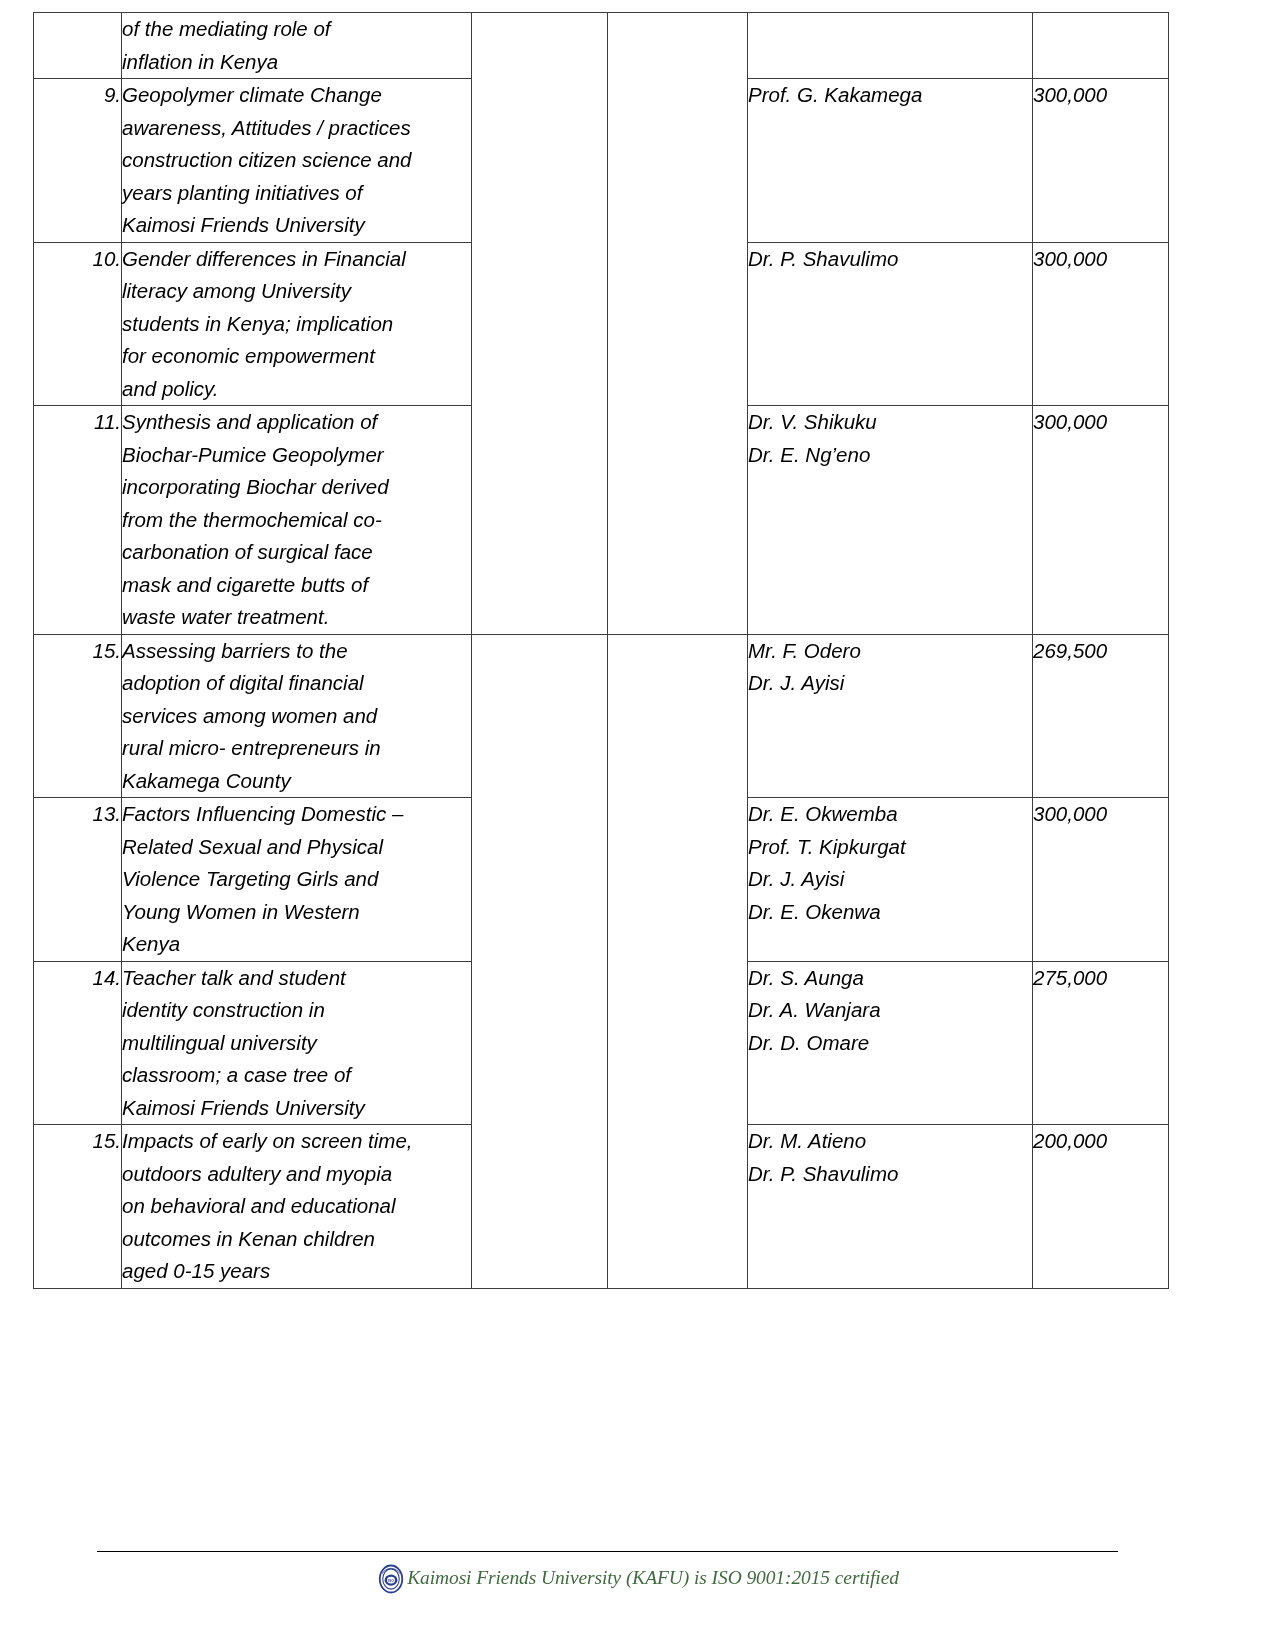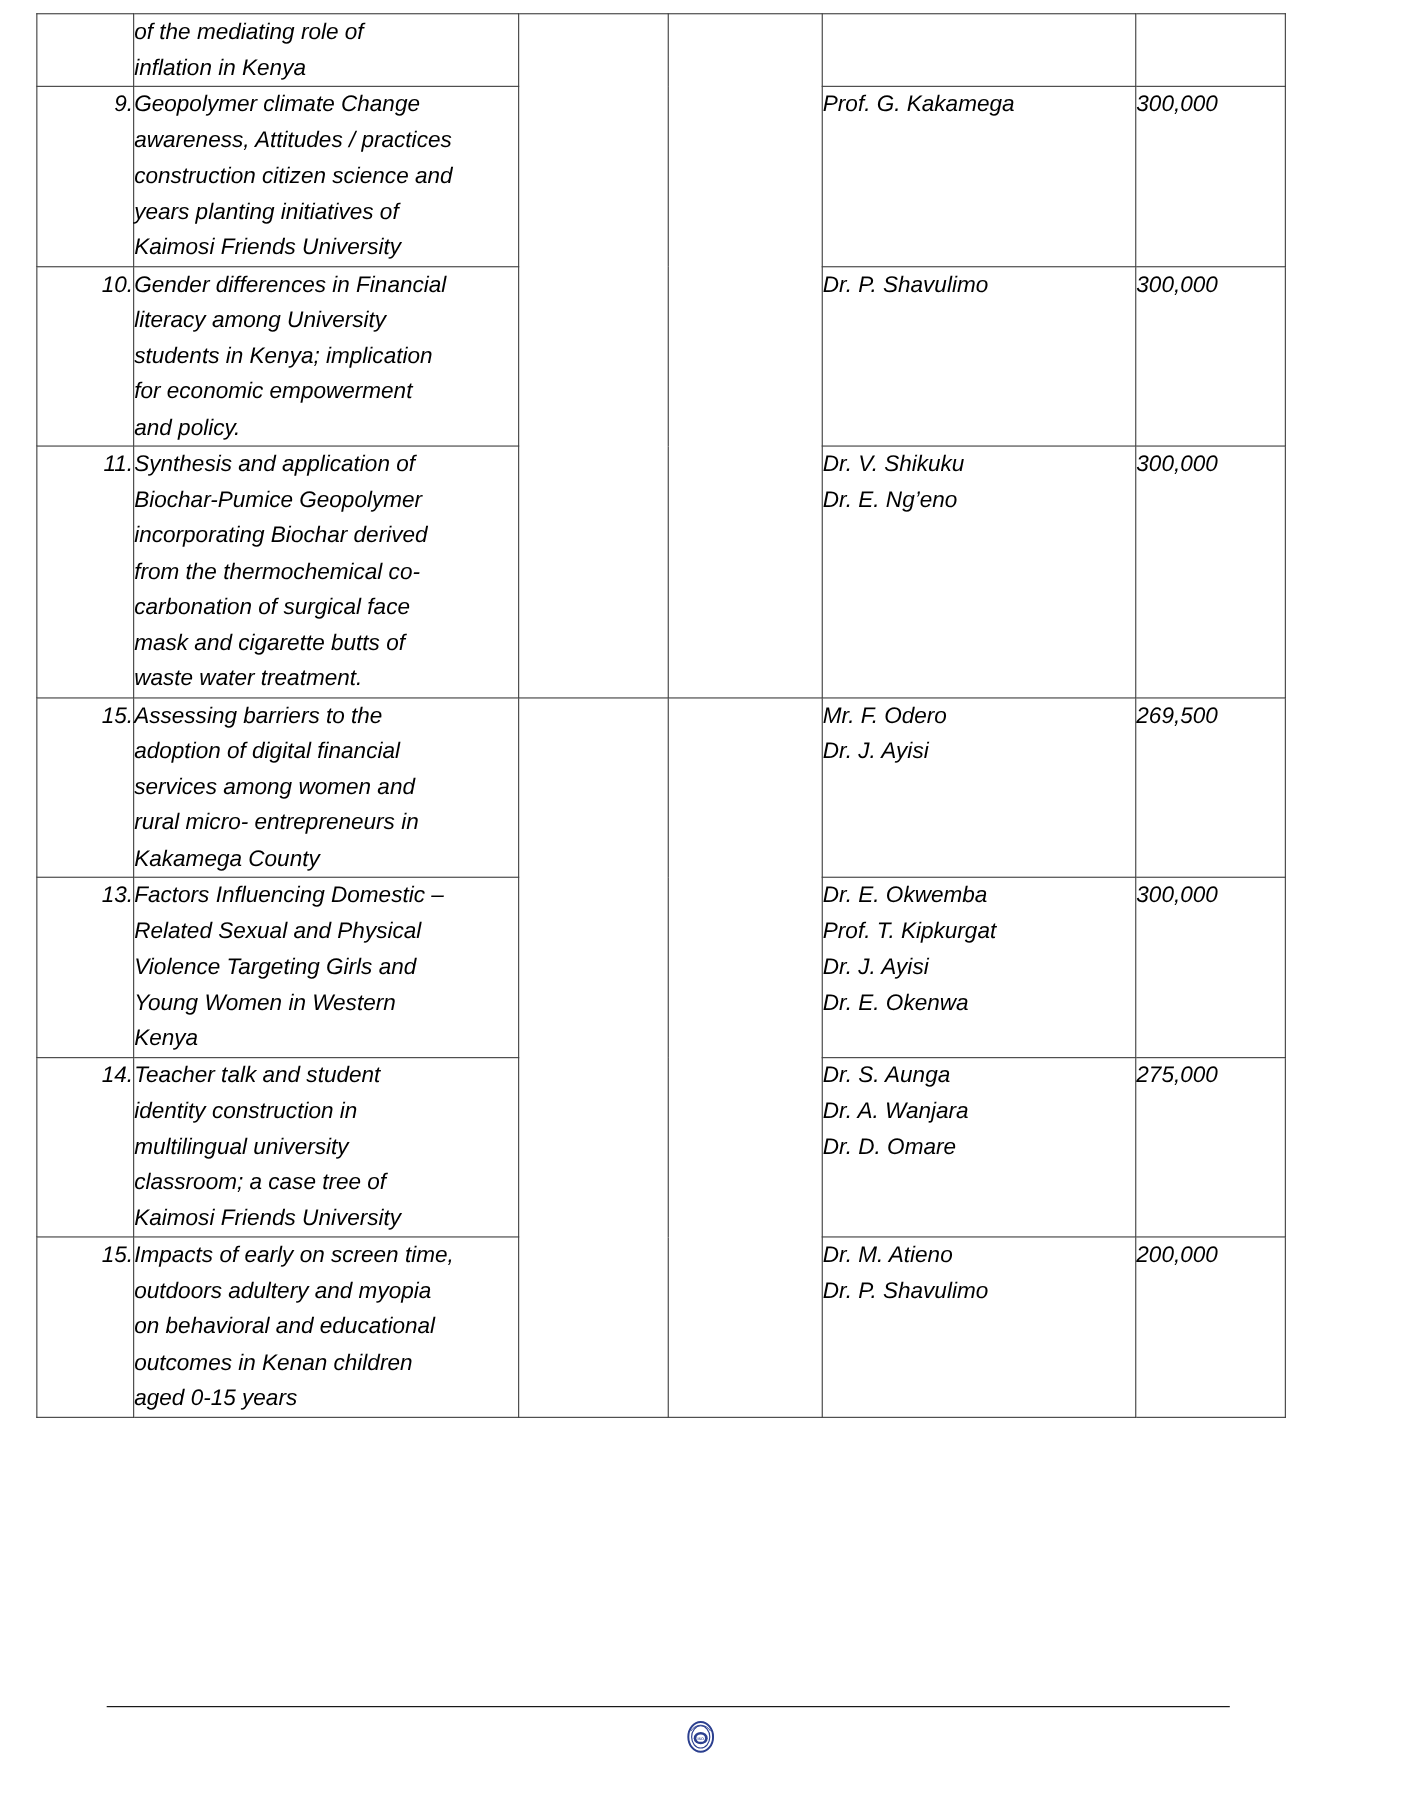--- a/index.html
+++ b/index.html
@@ -315,16 +315,17 @@
       <span class="kafu-logo">
         <svg viewBox="0 0 40 40" width="30" height="30" aria-hidden="true">
           <ellipse cx="20" cy="20" rx="15" ry="18" fill="none" stroke="#2b3f8f" stroke-width="2.4"></ellipse>
           <ellipse cx="20" cy="20" rx="11" ry="13.5" fill="none" stroke="#2b3f8f" stroke-width="1.4"></ellipse>
           <ellipse cx="20" cy="21.5" rx="8.5" ry="7.5" fill="#2b3f8f"></ellipse>
           <ellipse cx="20" cy="21.5" rx="5.2" ry="4.4" fill="#ffffff"></ellipse>
           <text x="20" y="23.4" font-family="Liberation Sans, sans-serif" font-size="4.4" fill="#2b3f8f" text-anchor="middle" font-weight="bold">ISO</text>
           <path d="M8 13 A 15 18 0 0 1 32 13" fill="none" stroke="#2b3f8f" stroke-width="1.1"></path>
         </svg>
       </span>
+      <span class="footer-text">Kaimosi Friends University (KAFU) is ISO 9001:2015 certified</span>
     </div>
   </div>
 
 </div>
 
 </body></html>

